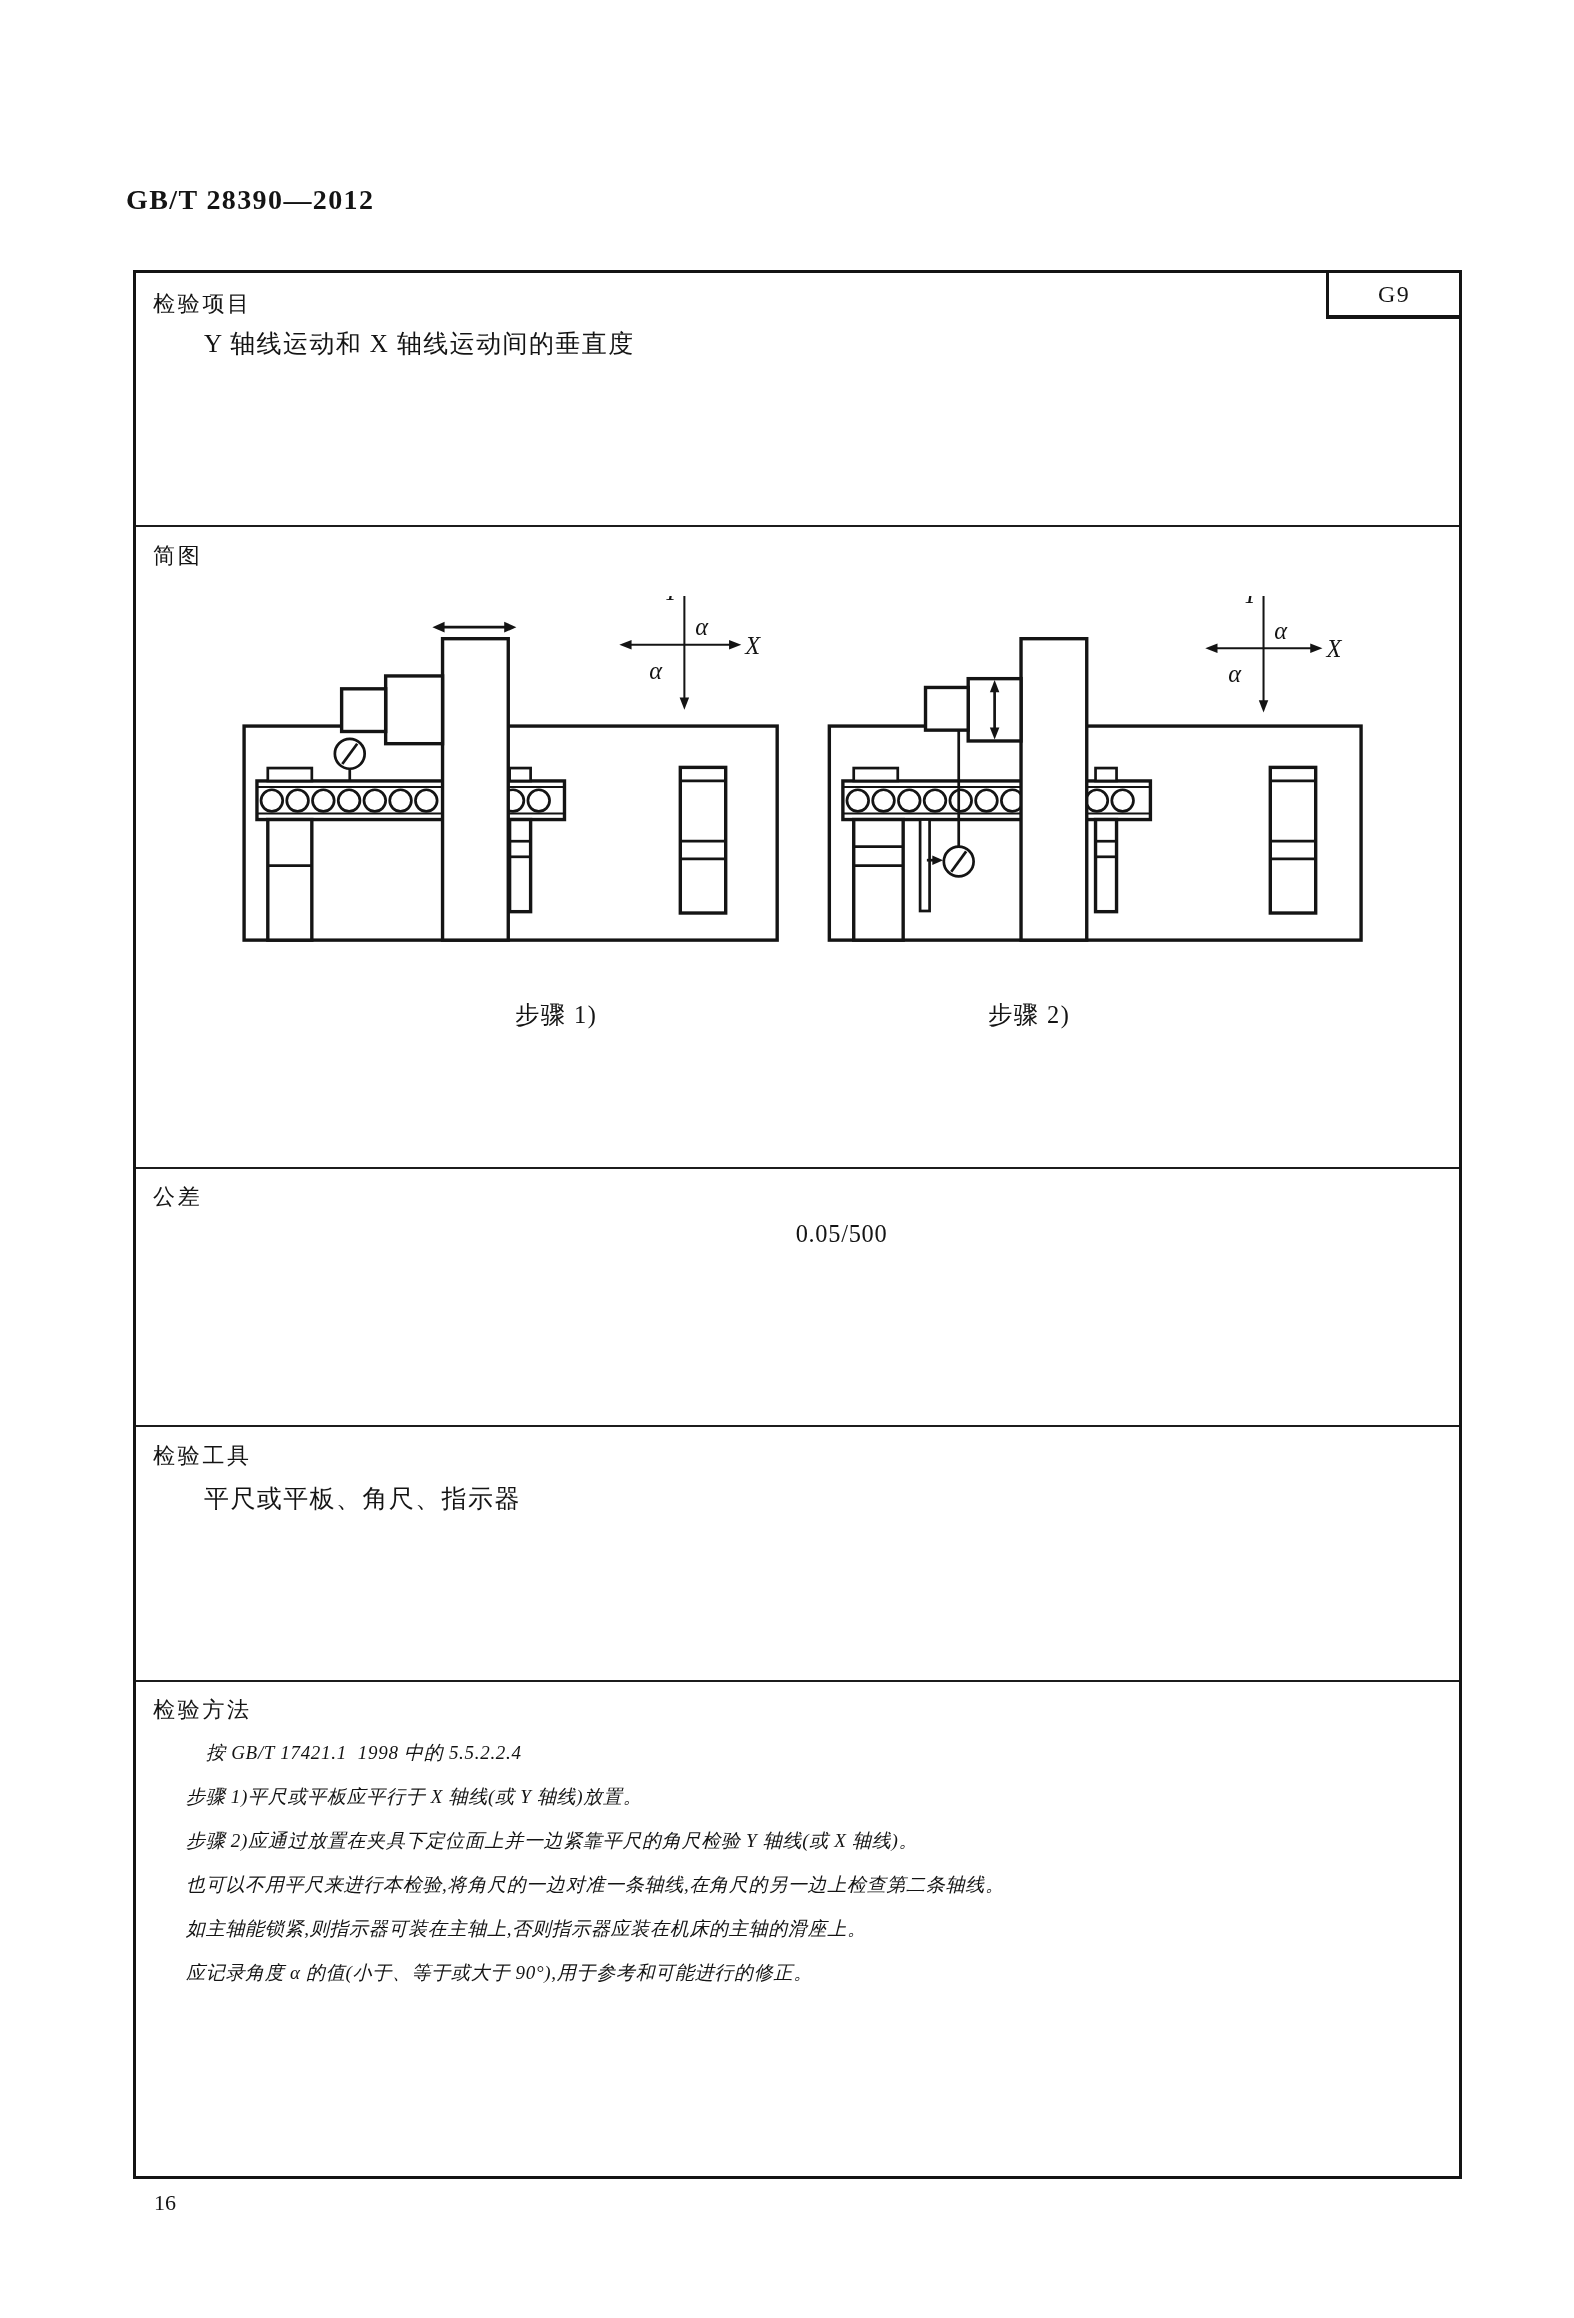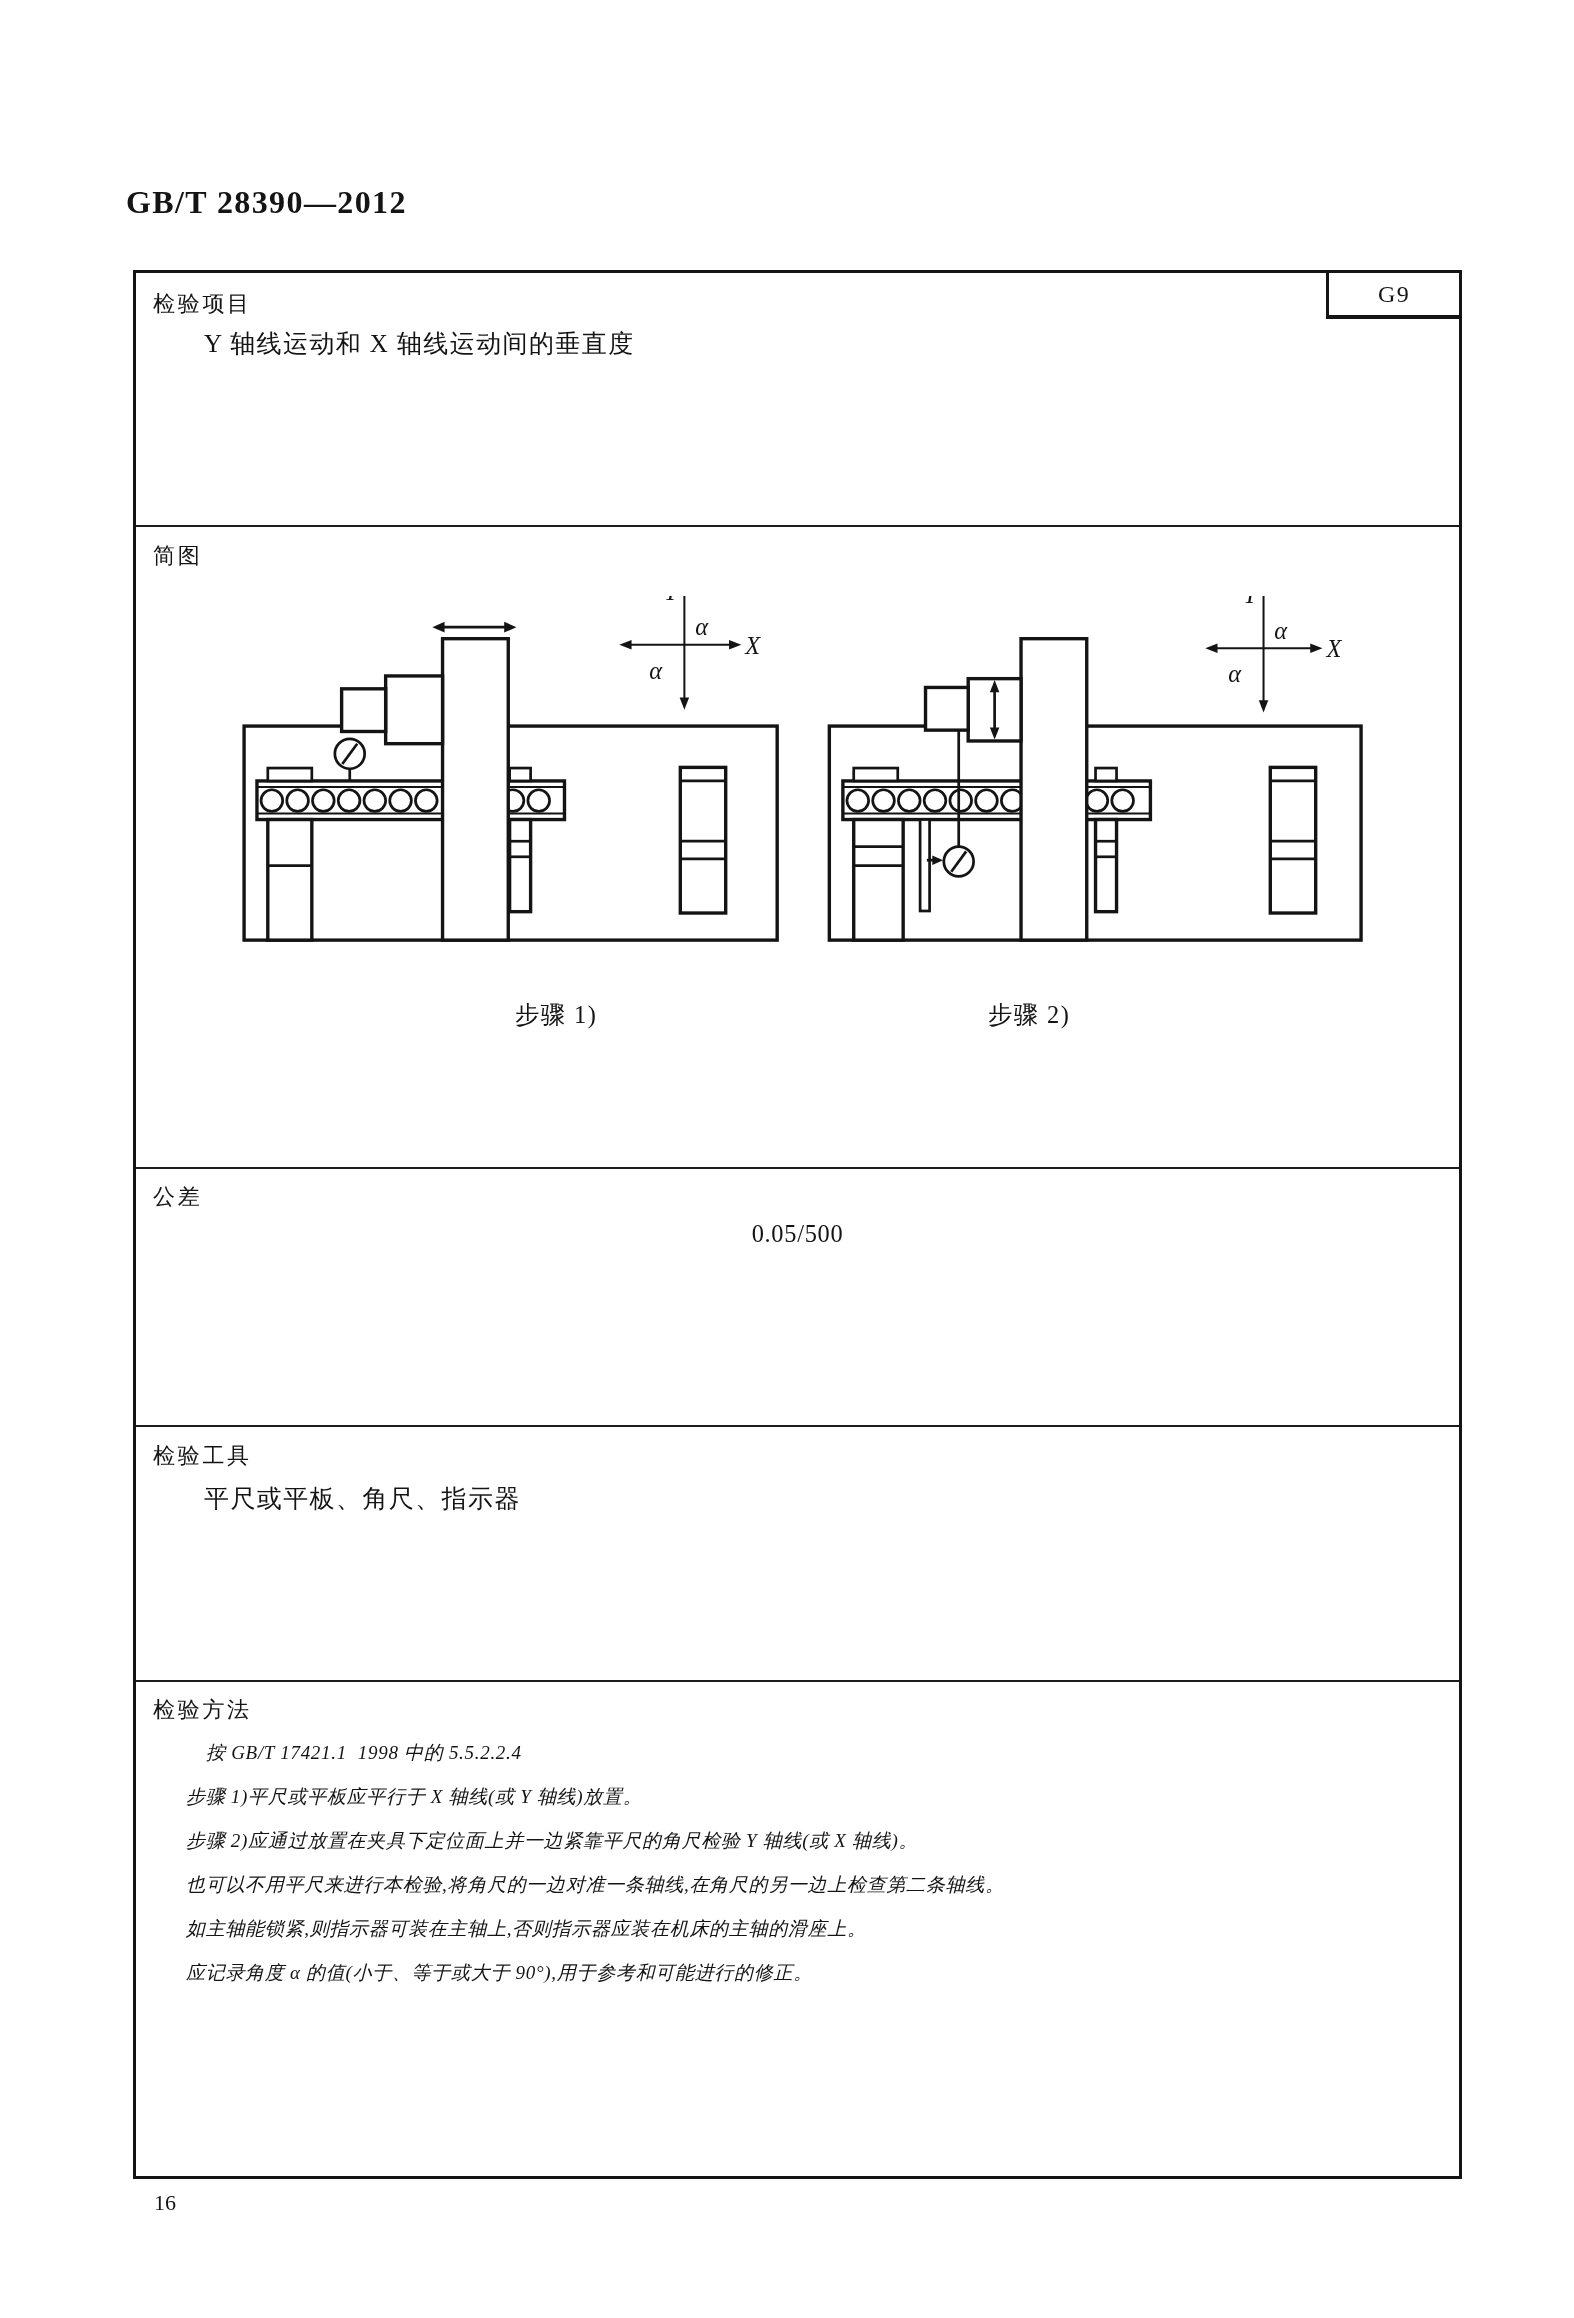--- a/index.html
+++ b/index.html
@@ -2,40 +2,40 @@
 <html style="font-size:11px"><head>
 <meta charset="utf-8">
 <style>
   html,body{margin:0;padding:0;background:#9a9a9a;}
   .page{
     position:relative;width:1575px;height:2319px;background:#ffffff;
     font-family:"Liberation Serif","DejaVu Serif",serif;color:#141414;
     overflow:hidden;
   }
   .doc-header{
-    position:absolute;left:126px;top:184px;font-size:32px;font-weight:bold;
+    position:absolute;left:126px;top:184px;font-size:28px;font-weight:bold;
     letter-spacing:1.4px;
   }
   .gtable{
     position:absolute;left:133px;top:270px;width:1329px;height:1909px;
     border:3.4px solid #141414;box-sizing:border-box;
   }
   .code-box{
     position:absolute;top:0;right:0;width:130px;height:42px;
     border-left:3.4px solid #141414;border-bottom:4.1px solid #141414;
     display:flex;align-items:center;justify-content:center;font-size:24px;
     letter-spacing:1.4px;background:#fff;text-align:right;
   }
   .hline{position:absolute;left:0;width:100%;height:2px;background:#1c1c1c;}
   .sec-label{position:absolute;font-size:22px;font-weight:normal;letter-spacing:2.7px;}
   .content{position:absolute;font-size:25px;letter-spacing:1.4px;white-space:pre;}
   .caption{position:absolute;font-size:24.4px;letter-spacing:1.4px;}
   .tolerance-value{
     position:absolute;left:0;width:100%;top:947px;text-align:center;
-    font-size:24.4px;letter-spacing:0.7px;
+    font-size:24.4px;letter-spacing:0.7px;padding-left:44px;
   }
   .method-line{position:absolute;font-size:19px;letter-spacing:0.7px;white-space:pre;font-style:italic;}
   .page-number{position:absolute;left:154px;top:2190px;font-size:22px;}
   .diagram-svg{position:absolute;left:-3.4px;top:323px;}
   .diagram-svg text{
     font-family:"Liberation Serif","DejaVu Serif",serif;font-style:italic;
     font-size:36px;fill:#141414;stroke:none;
   }
 </style>
 </head>

